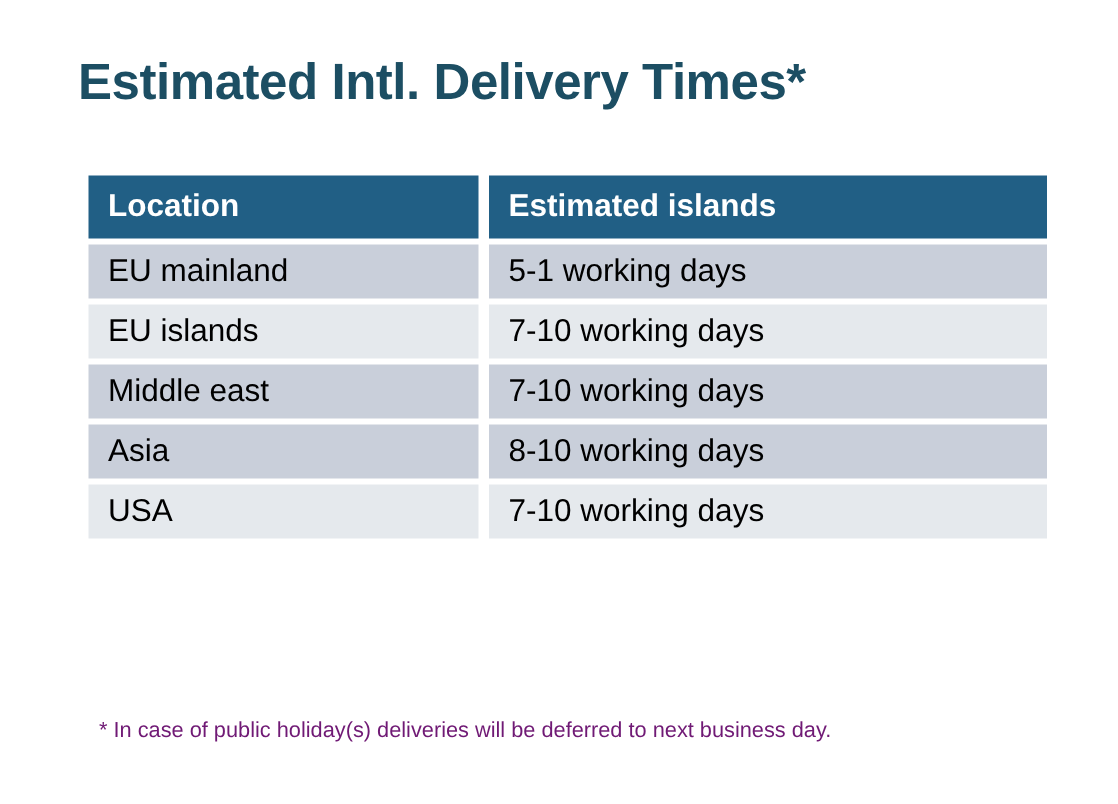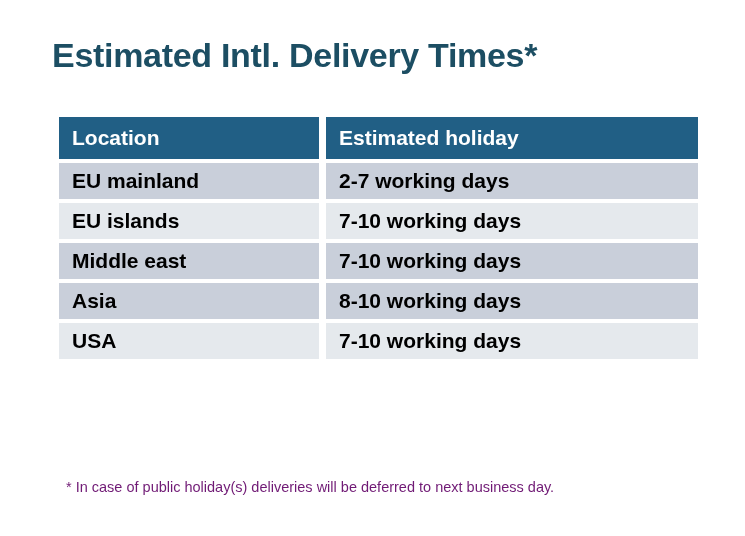--- a/index.html
+++ b/index.html
@@ -45,21 +45,21 @@
     font-weight: bold;
     text-align: left;
     padding: 9px 0 9px 13px;
     height: 28px;
     box-sizing: border-box;
     vertical-align: middle;
     margin-left: 12px;
   }
   .delivery-table tbody td {
     font-size: 21px;
-    font-weight: bold;
+    font-weight: normal;
     color: #000000;
     text-align: left;
     padding: 6px 0 6px 13px;
     height: 36px;
     box-sizing: border-box;
     vertical-align: middle;
     white-space: nowrap;
   }
   .delivery-table tbody tr.row-dark td {
     background: #C9CFDA;
@@ -87,27 +87,27 @@
   <div class="page-title">Estimated Intl. Delivery Times*</div>
 
   <table class="delivery-table">
     <colgroup>
       <col class="col-location">
       <col class="col-delivery">
     </colgroup>
     <thead>
       <tr>
         <th>Location</th>
-        <th>Estimated holiday</th>
+        <th>Estimated islands</th>
       </tr>
     </thead>
     <tbody>
       <tr class="row-dark">
         <td>EU mainland</td>
-        <td>2-7 working days</td>
+        <td>5-1 working days</td>
       </tr>
       <tr class="row-light">
         <td>EU islands</td>
         <td>7-10 working days</td>
       </tr>
       <tr class="row-dark">
         <td>Middle east</td>
         <td>7-10 working days</td>
       </tr>
       <tr class="row-dark">

